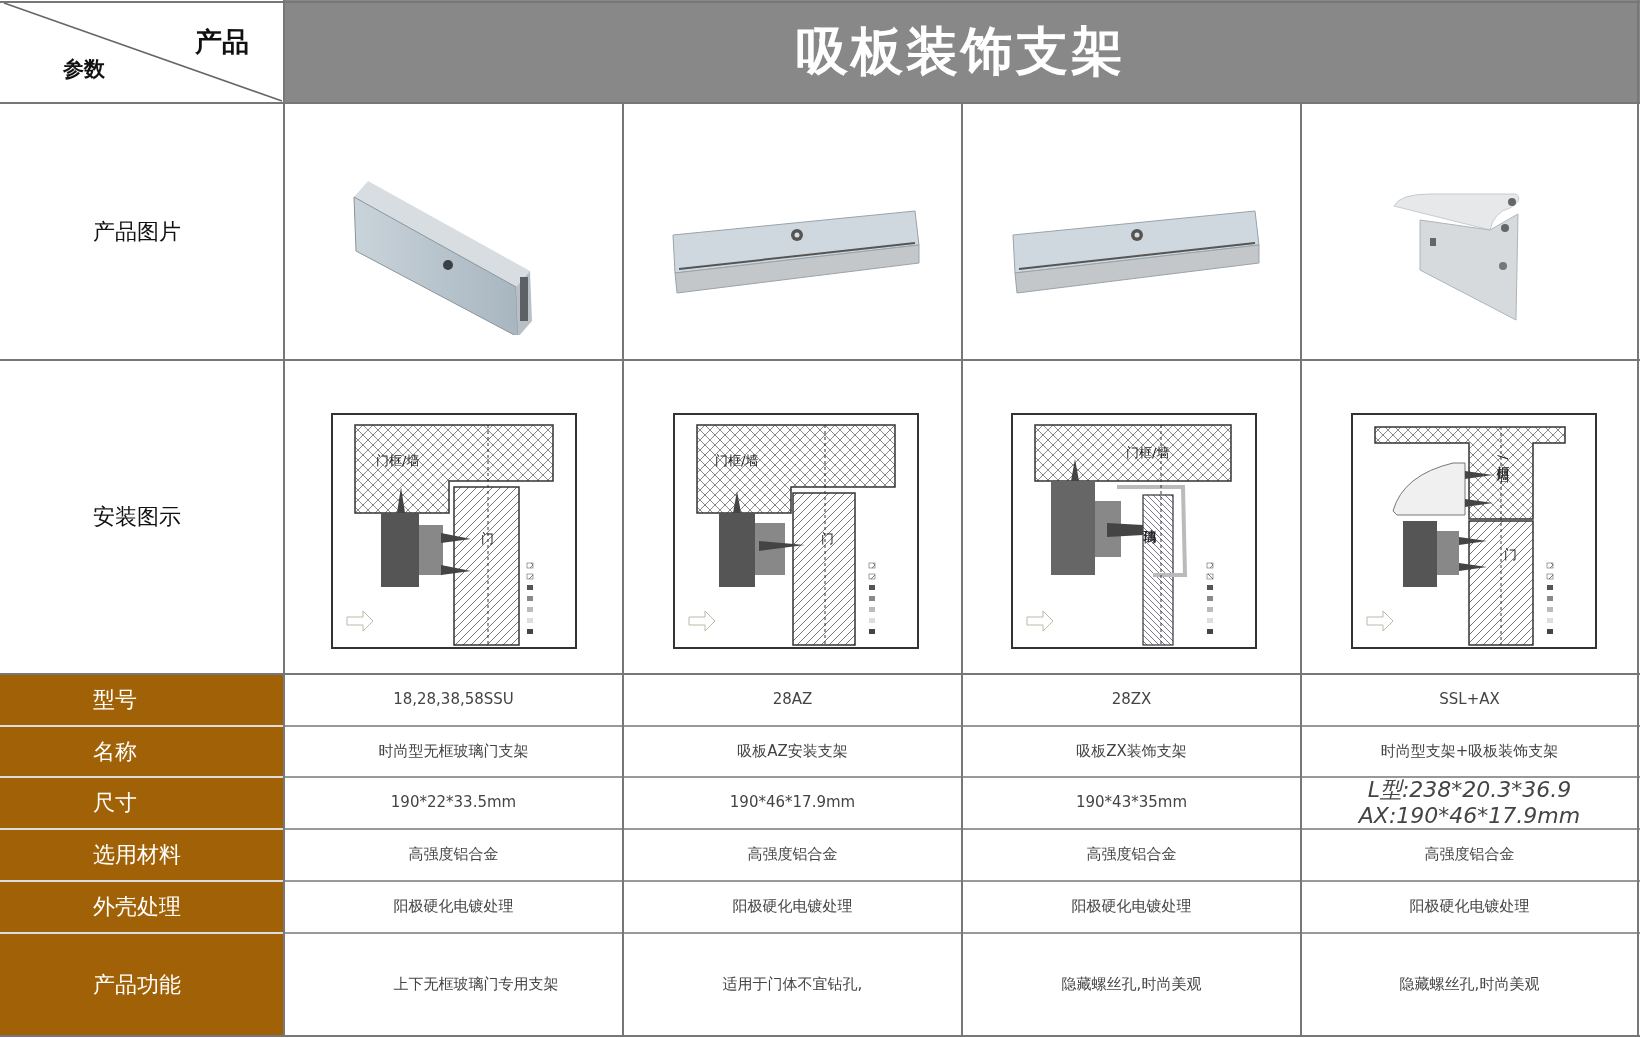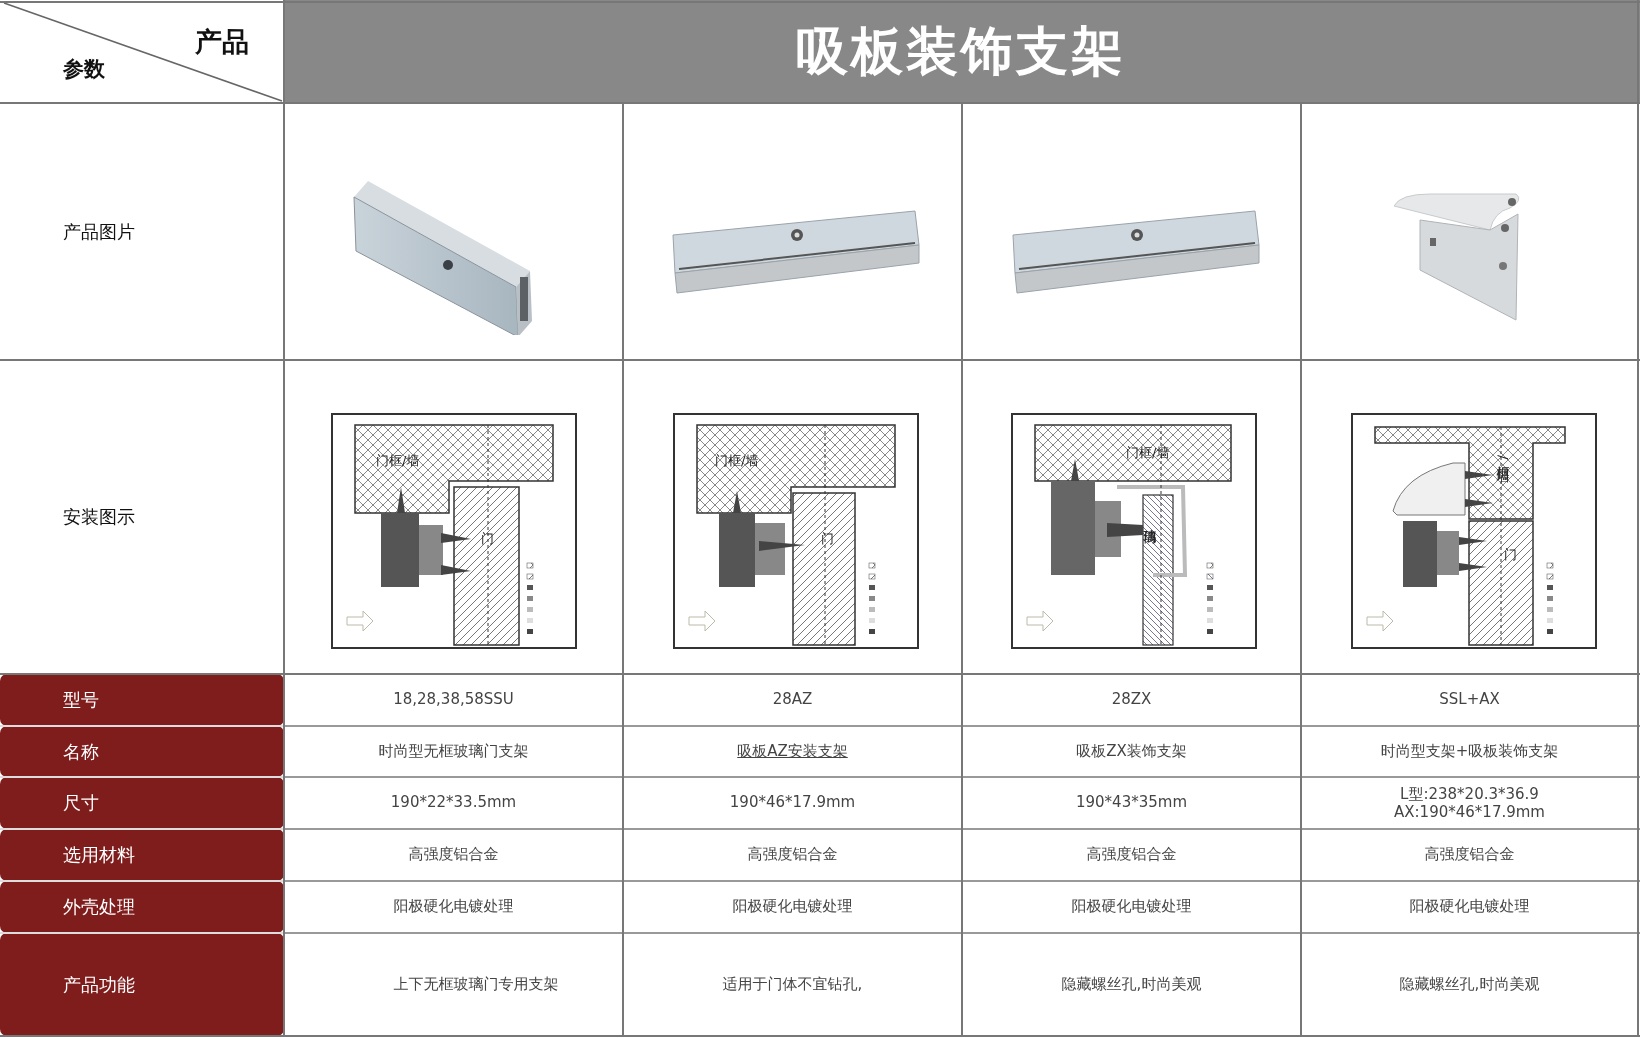--- a/index.html
+++ b/index.html
@@ -5,25 +5,25 @@
   html, body { margin:0; padding:0; background:#ffffff; }
   body { width:1640px; height:1038px; position:relative; overflow:hidden;
          font-family:"DejaVu Sans","Liberation Sans",sans-serif; color:#333; }
   .abs { position:absolute; box-sizing:border-box; }
   .hline { position:absolute; left:0; width:1640px; height:2px; background:#777; }
   .vline { position:absolute; width:2px; background:#777; }
   .gray { background:#888888; }
   .cell { position:absolute; display:flex; align-items:center; justify-content:center;
           text-align:center; box-sizing:border-box; }
   .rowlabel { position:absolute; left:0; width:284px; display:flex; align-items:center;
-              padding-left:63px; box-sizing:border-box; font-size:18px; }
-  .rowlabel.dark { color:#fff; background:#7f1d1d;border-radius:7px; }
+              padding-left:93px; box-sizing:border-box; font-size:22px; }
+  .rowlabel.dark { color:#fff; background:#a16207; }
   .rowlabel.light { color:#111; background:#fff; }
   .val { font-size:15px; color:#444; line-height:1.45; }
-  .val.small { font-size:15px; line-height:1.2; }
+  .val.small { font-size:22px; line-height:1.2;font-style:italic; }
   .title { position:absolute; left:284px; top:0; width:1354px; height:103px;
            display:flex; align-items:center; justify-content:center;
            color:#fff; font-size:52px; letter-spacing:3px; font-weight:bold; }
   .corner-a { position:absolute; left:195px; top:24px; font-size:27px; color:#111; font-weight:bold; }
   .corner-b { position:absolute; left:63px; top:55px; font-size:21px; color:#111; font-weight:bold; }
   .diagram { position:absolute; width:246px; height:236px; border:2px solid #333; background:#fff; box-sizing:border-box; }
   .product { position:absolute; }
 </style>
 </head>
 <body>
@@ -245,21 +245,21 @@
 </div>
 
 <div class="cell val" style="left:285px;top:675px;width:337px;height:50px;">18,28,38,58SSU</div>
 <div class="cell val" style="left:285px;top:727px;width:337px;height:49px;">时尚型无框玻璃门支架</div>
 <div class="cell val" style="left:285px;top:778px;width:337px;height:50px;">190*22*33.5mm</div>
 <div class="cell val" style="left:285px;top:830px;width:337px;height:50px;">高强度铝合金</div>
 <div class="cell val" style="left:285px;top:882px;width:337px;height:50px;">阳极硬化电镀处理</div>
 <div class="cell val" style="left:276px;top:934px;width:400px;height:101px;">上下无框玻璃门专用支架</div>
 
 <div class="cell val" style="left:624px;top:675px;width:337px;height:50px;">28AZ</div>
-<div class="cell val" style="left:624px;top:727px;width:337px;height:49px;text-decoration:underline;">吸板AZ安装支架</div>
+<div class="cell val" style="left:624px;top:727px;width:337px;height:49px;">吸板AZ安装支架</div>
 <div class="cell val" style="left:624px;top:778px;width:337px;height:50px;">190*46*17.9mm</div>
 <div class="cell val" style="left:624px;top:830px;width:337px;height:50px;">高强度铝合金</div>
 <div class="cell val" style="left:624px;top:882px;width:337px;height:50px;">阳极硬化电镀处理</div>
 <div class="cell" style="left:624px;top:934px;width:337px;height:101px;flex-direction:column;">
   <span class="val">适用于门体不宜钻孔,</span>
 </div>
 
 <div class="cell val" style="left:963px;top:675px;width:337px;height:50px;">28ZX</div>
 <div class="cell val" style="left:963px;top:727px;width:337px;height:49px;">吸板ZX装饰支架</div>
 <div class="cell val" style="left:963px;top:778px;width:337px;height:50px;">190*43*35mm</div>

